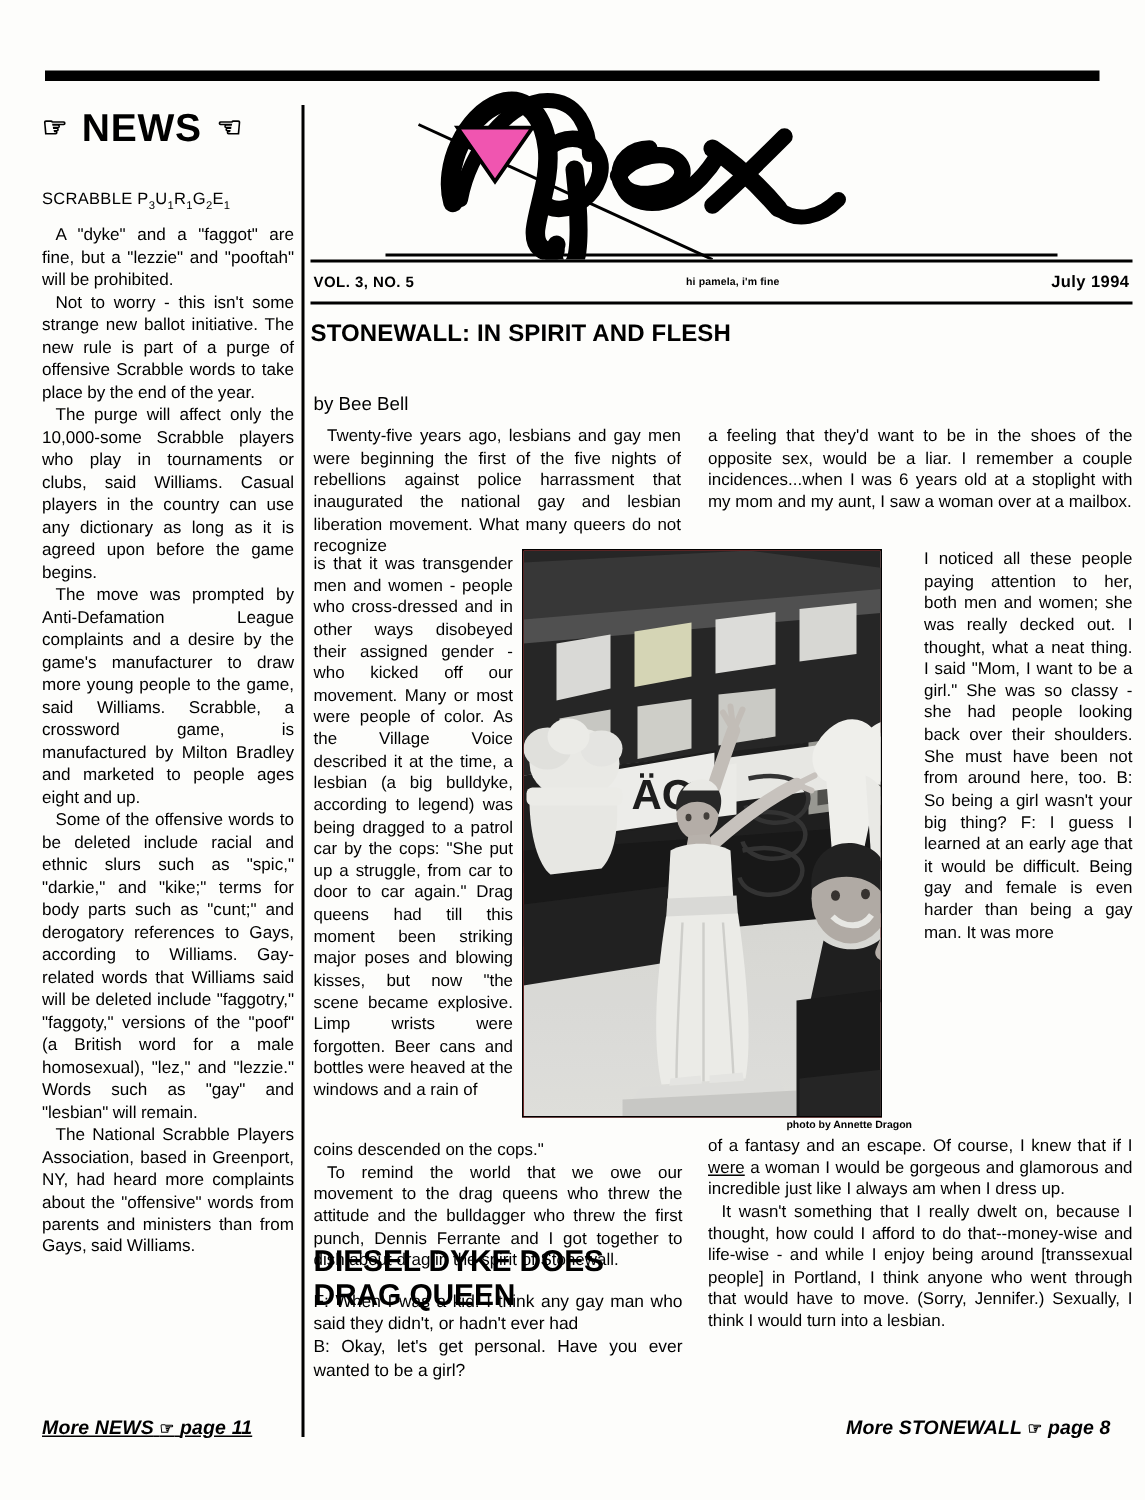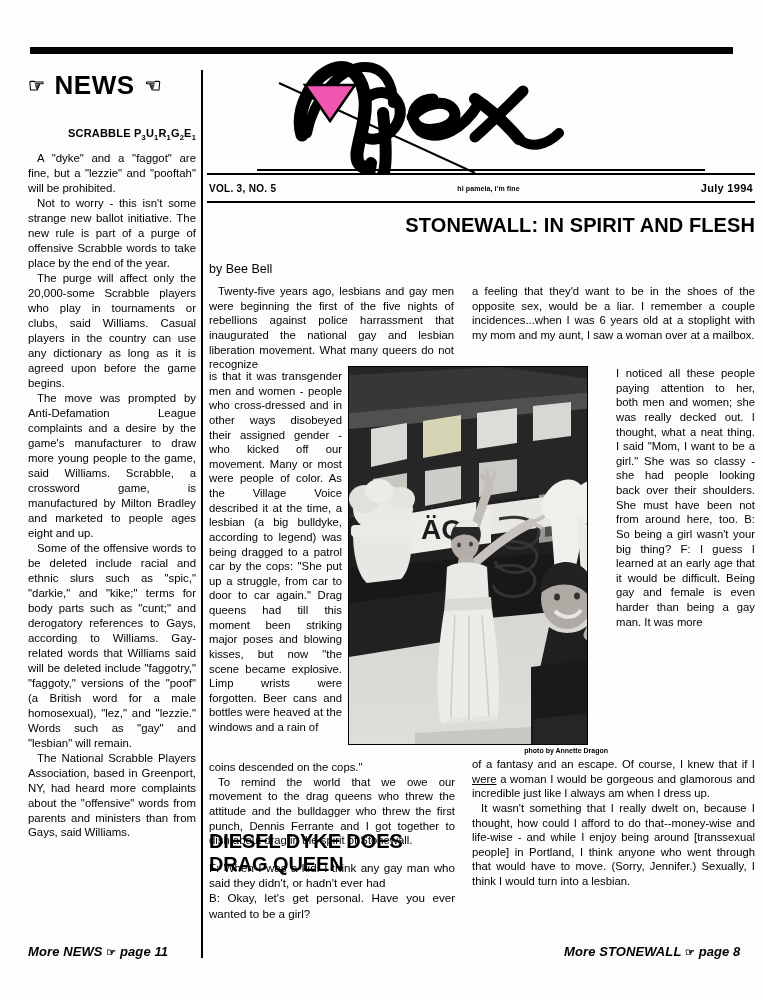--- a/index.html
+++ b/index.html
@@ -28,35 +28,35 @@
     display:flex; align-items:center; gap:9px;
     font-size:26px; font-weight:bold; letter-spacing:.5px;
     margin:0 0 26px 0;
   }
   .news-head .manicule { font-size:19px; line-height:1; display:inline-block; }
   .news-head .m-left { transform:scaleX(1); }
   .news-head .m-right { transform:scaleX(-1); }
   .news-head .ntext { font-size:26px; }
 
   .kicker {
-    font-size:11px; font-weight:bold; letter-spacing:.2px;
+    font-size:11px; font-weight:normal; letter-spacing:.2px;
     margin:0 0 9px 0;
-    text-align:right;
   }
   .kicker sub { font-size:7.5px; vertical-align:sub; }
 
   .left-col p {
     font-size:11.4px; line-height:1.315;
     text-align:justify; margin:0 0 0 0; text-indent:9px;
     hyphens:none; word-spacing:-0.2px;
   }
   .more-news {
     position:absolute; left:28px; top:944px;
     font-size:13px; font-weight:bold; font-style:italic;
     letter-spacing:.1px;
+    text-decoration:underline;
   }
   .more-news .ptr { font-style:normal; font-size:11px; }
 
   
   .v-div {
     position:absolute; left:201px; top:70px; width:2px; height:888px;
     background:#000;
   }
 
   
@@ -79,22 +79,22 @@
     display:flex; align-items:center; justify-content:space-between;
     padding:13px 2px;
   }
   .vol { font-size:10px; font-weight:bold; letter-spacing:.3px; }
   .tagline { font-size:7px; font-weight:bold; letter-spacing:.1px; }
   .issdate { font-size:11px; font-weight:bold; letter-spacing:.3px; }
 
   
   .headline {
     position:absolute; left:207px; top:214px; width:548px;
-    text-align:right;
-    font-size:20px; font-weight:bold; letter-spacing:.1px;
+    text-align:left;
+    font-size:16px; font-weight:bold; letter-spacing:.1px;
   }
   .byline {
     position:absolute; left:209px; top:262px;
     font-size:12.5px;
   }
 
   
   .art-lead {
     position:absolute; left:209px; top:284px; width:245px;
     font-size:11.3px; line-height:1.295; text-align:justify;
@@ -172,21 +172,21 @@
       <span class="ntext">NEWS</span>
       <span class="manicule m-right">☞</span>
     </div>
 
     <div class="kicker">
       SCRABBLE P<sub>3</sub>U<sub>1</sub>R<sub>1</sub>G<sub>2</sub>E<sub>1</sub>
     </div>
 
     <p>A "dyke" and a "faggot" are fine, but a "lezzie" and "pooftah" will be prohibited.</p>
     <p>Not to worry - this isn't some strange new ballot initiative. The new rule is part of a purge of offensive Scrabble words to take place by the end of the year.</p>
-    <p>The purge will affect only the 20,000-some Scrabble players who play in tournaments or clubs, said Williams.  Casual players in the country can use any dictionary as long as it is agreed upon before the game begins.</p>
+    <p>The purge will affect only the 10,000-some Scrabble players who play in tournaments or clubs, said Williams.  Casual players in the country can use any dictionary as long as it is agreed upon before the game begins.</p>
     <p>The move was prompted by Anti-Defamation League complaints and a desire by the game's manufacturer to draw more young people to the game, said Williams.  Scrabble, a crossword game, is manufactured by Milton Bradley and marketed to people ages eight and up.</p>
     <p>Some of the offensive words to be deleted include racial and ethnic slurs such as "spic," "darkie," and "kike;" terms for body parts such as "cunt;" and derogatory references to Gays, according to Williams.  Gay-related words that Williams said will be deleted include "faggotry," "faggoty," versions of the "poof" (a British word for a male homosexual), "lez," and "lezzie."  Words such as "gay" and "lesbian" will remain.</p>
     <p>The National Scrabble Players Association, based in Greenport, NY, had heard more complaints about the "offensive" words from parents and ministers than from Gays, said Williams.</p>
   </div>
 
   <div class="more-news">
     <span>More NEWS</span>
     <span class="ptr">☞</span>
     <span>page 11</span>
   </div>

